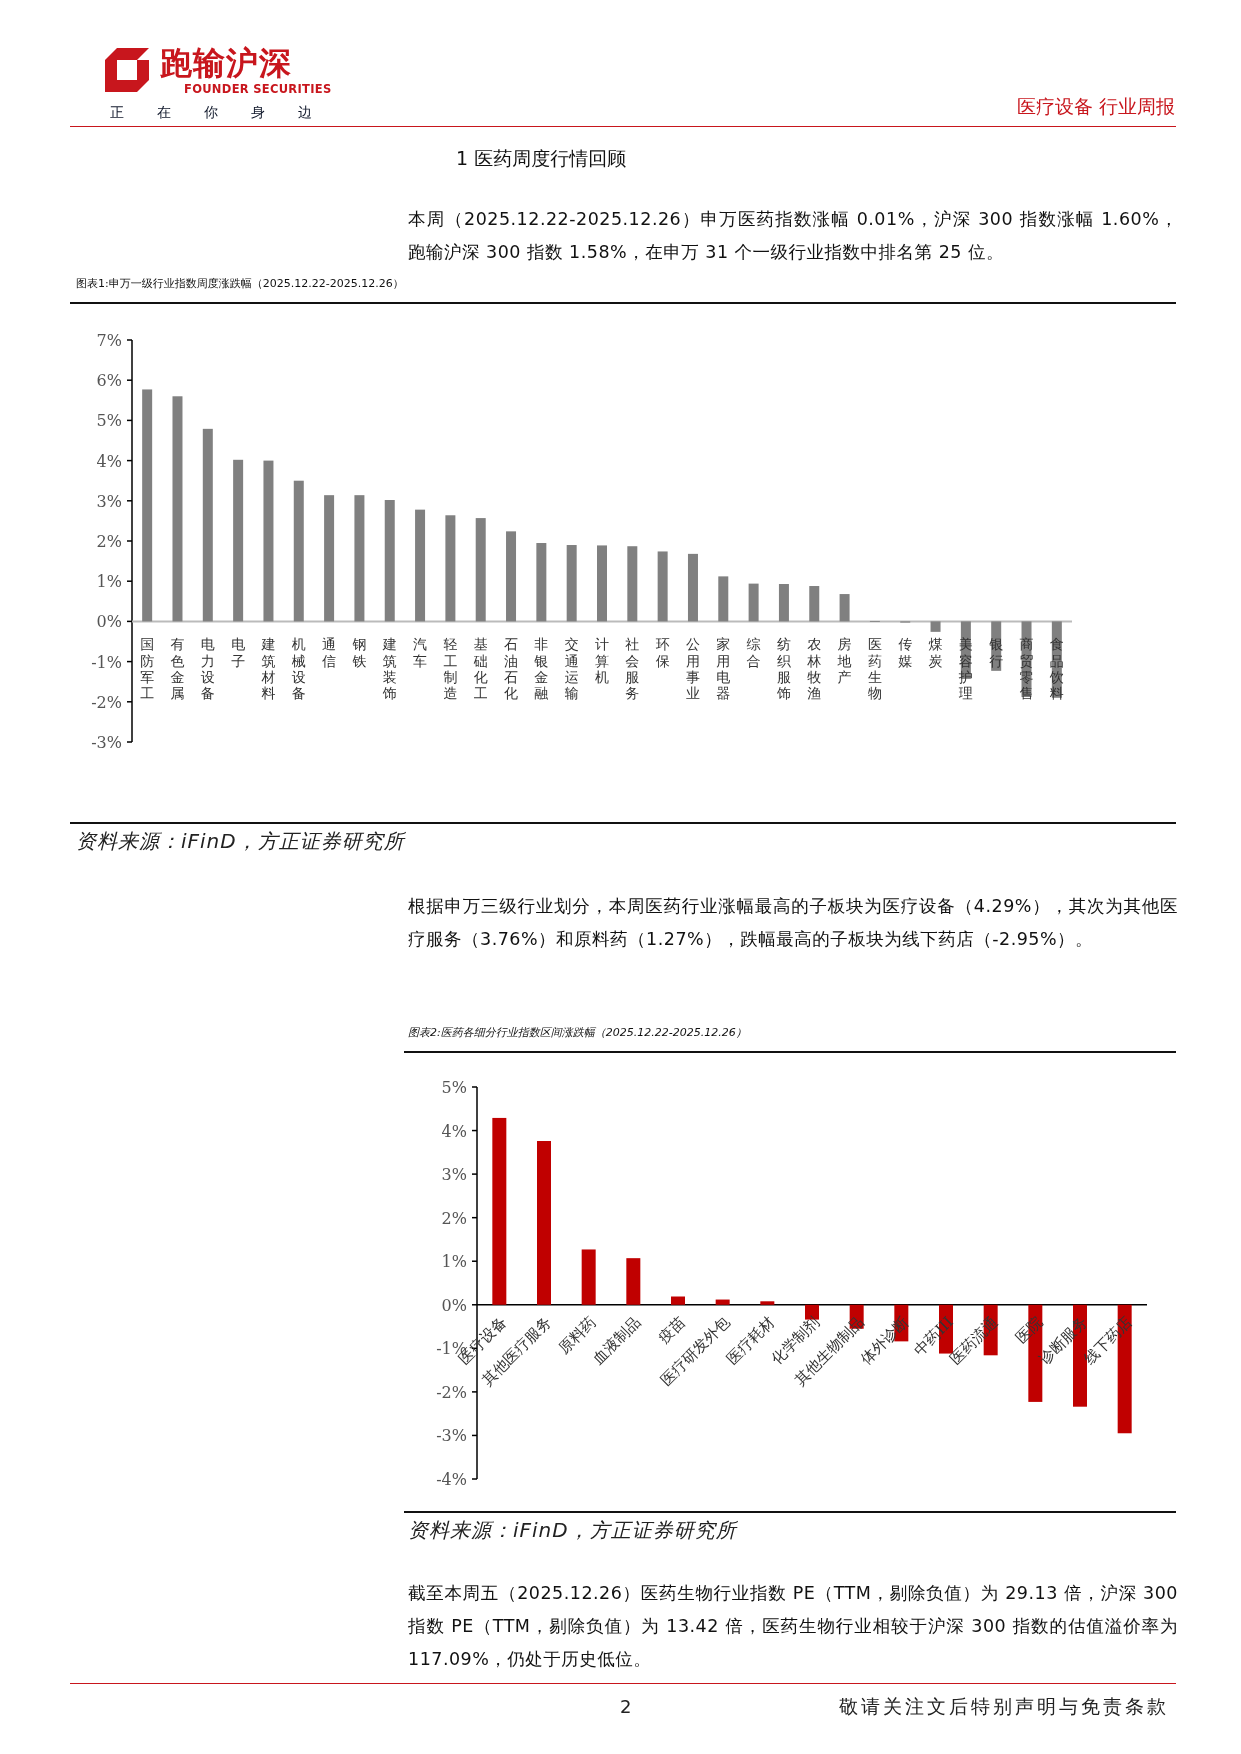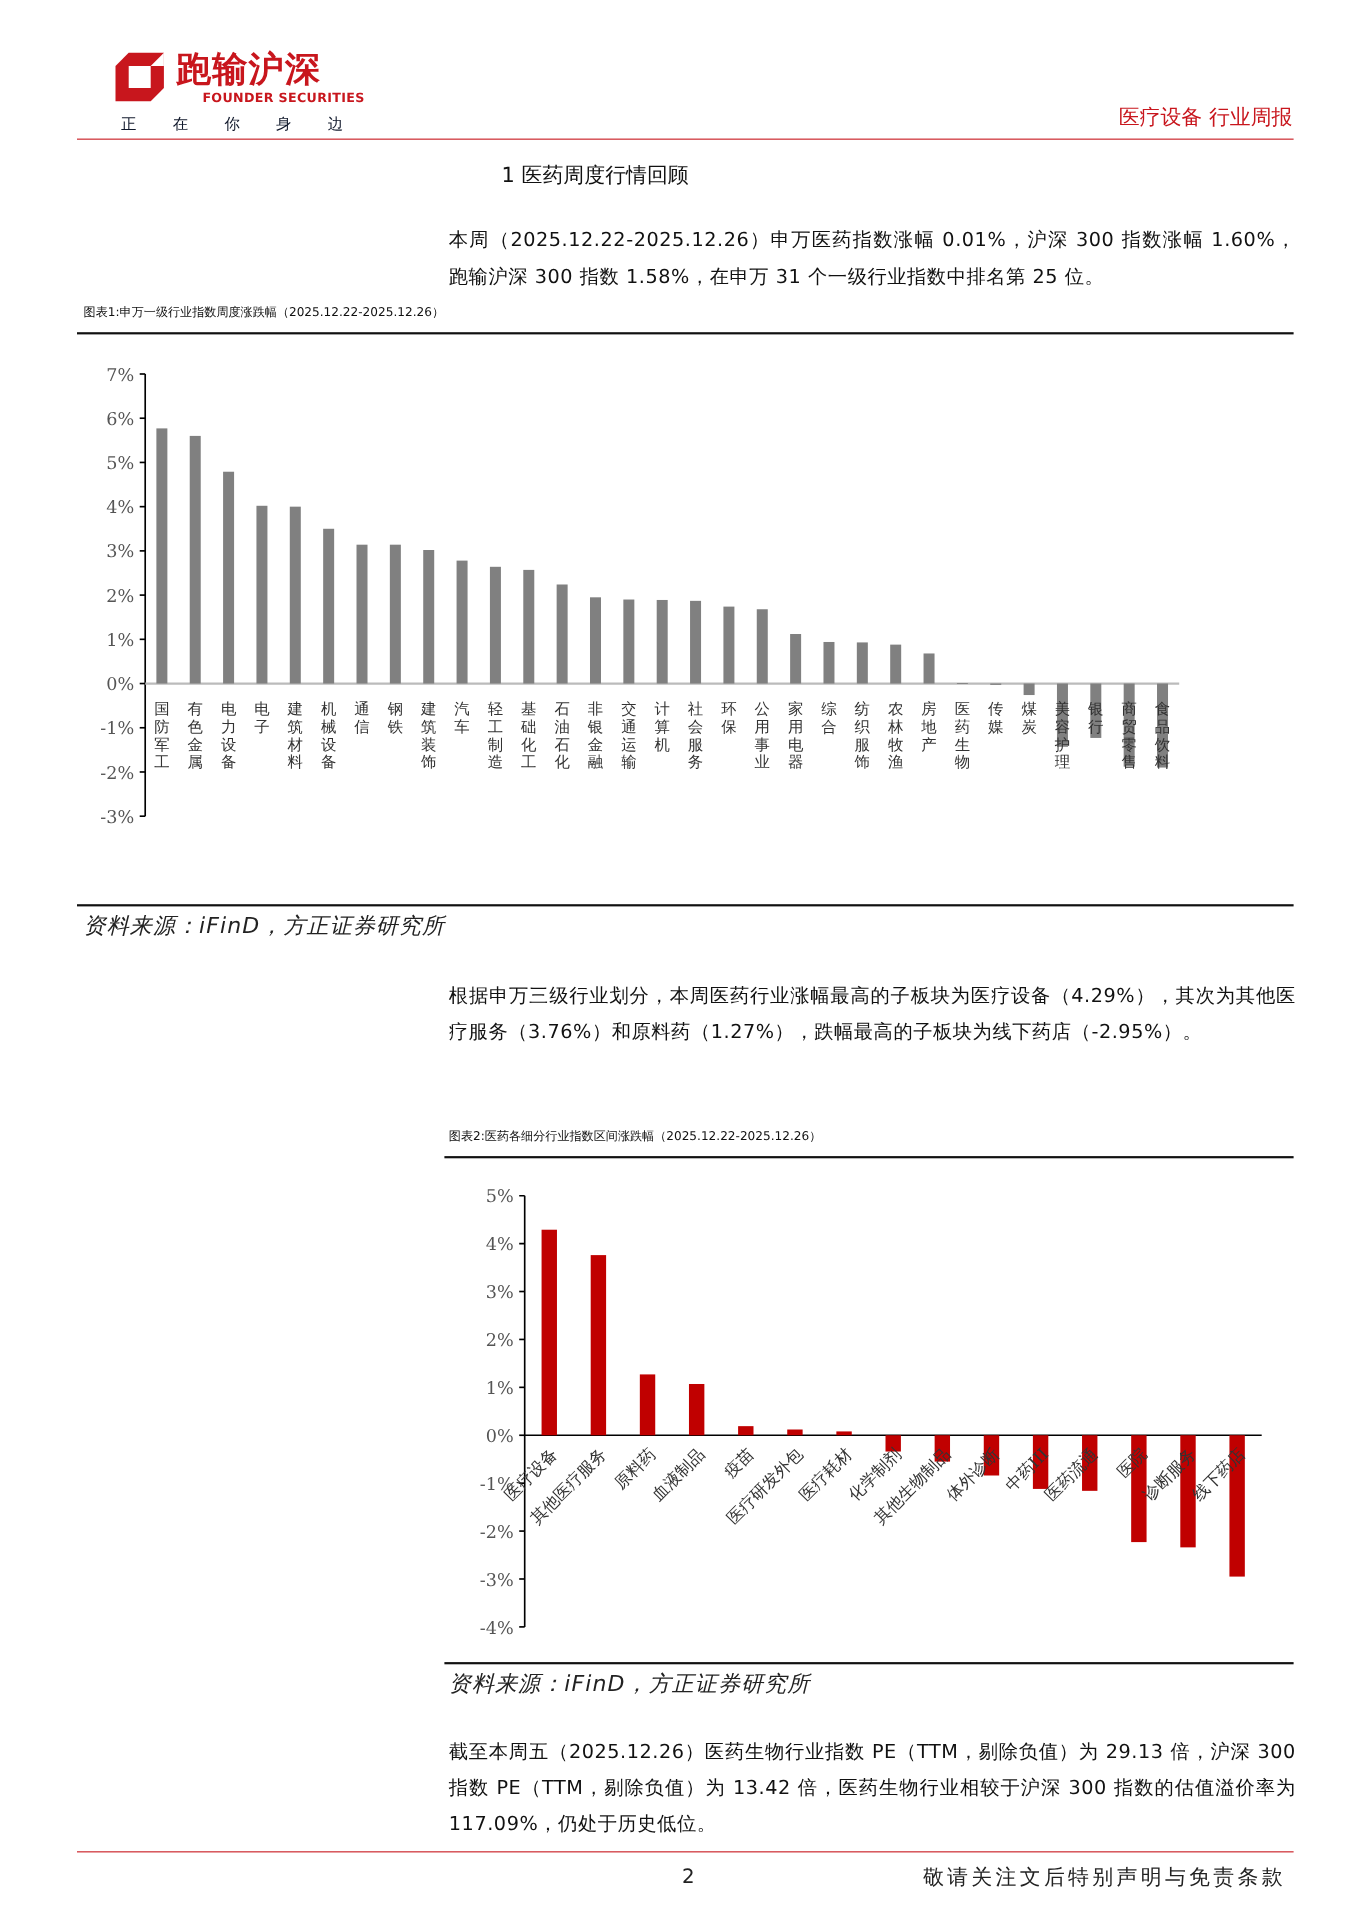--- a/index.html
+++ b/index.html
@@ -131,21 +131,21 @@
     <text x="956.5161290322582" y="315.40000000000003" font-size="14" fill="#333" text-anchor="middle"><tspan x="956.5161290322582" dy="1.0em">商</tspan><tspan x="956.5161290322582" dy="1.15em">贸</tspan><tspan x="956.5161290322582" dy="1.15em">零</tspan><tspan x="956.5161290322582" dy="1.15em">售</tspan></text>
     <rect x="981.8387096774194" y="301.40000000000003" width="10" height="76.38" fill="#808080"></rect>
     <text x="986.8387096774194" y="315.40000000000003" font-size="14" fill="#333" text-anchor="middle"><tspan x="986.8387096774194" dy="1.0em">食</tspan><tspan x="986.8387096774194" dy="1.15em">品</tspan><tspan x="986.8387096774194" dy="1.15em">饮</tspan><tspan x="986.8387096774194" dy="1.15em">料</tspan></text>
   </svg>
 
 <div class="abs rule-black" style="left:70px; top:822px; width:1106px;"></div>
 <div class="abs source" style="left:76px; top:828px;">资料来源：iFinD，方正证券研究所</div>
 
 <div class="abs para" style="top:890px;">根据申万三级行业划分，本周医药行业涨幅最高的子板块为医疗设备（4.29%），其次为其他医疗服务（3.76%）和原料药（1.27%），跌幅最高的子板块为线下药店（-2.95%）。</div>
 
-<div class="abs fig-title" style="left:408px; top:1025px;">图表2:医药各细分行业指数区间涨跌幅（2025.12.22-2025.12.26）</div>
+<div class="abs fig-title" style="left:408px; top:1025px;font-style:italic;">图表2:医药各细分行业指数区间涨跌幅（2025.12.22-2025.12.26）</div>
 <div class="abs rule-black" style="left:404px; top:1051px; width:772px;"></div>
 
 <svg class="abs" id="chart2" style="left:404px; top:1060px;" width="776" height="440">
     <line x1="73" y1="27" x2="73" y2="419" stroke="#000" stroke-width="1.5"></line>
     <line x1="68" y1="27" x2="73" y2="27" stroke="#000" stroke-width="1.5"></line>
     <text x="63" y="33" text-anchor="end" font-size="16" fill="#555">5%</text>
     <line x1="68" y1="70.55555555555556" x2="73" y2="70.55555555555556" stroke="#000" stroke-width="1.5"></line>
     <text x="63" y="76.55555555555556" text-anchor="end" font-size="16" fill="#555">4%</text>
     <line x1="68" y1="114.11111111111111" x2="73" y2="114.11111111111111" stroke="#000" stroke-width="1.5"></line>
     <text x="63" y="120.11111111111111" text-anchor="end" font-size="16" fill="#555">3%</text>

